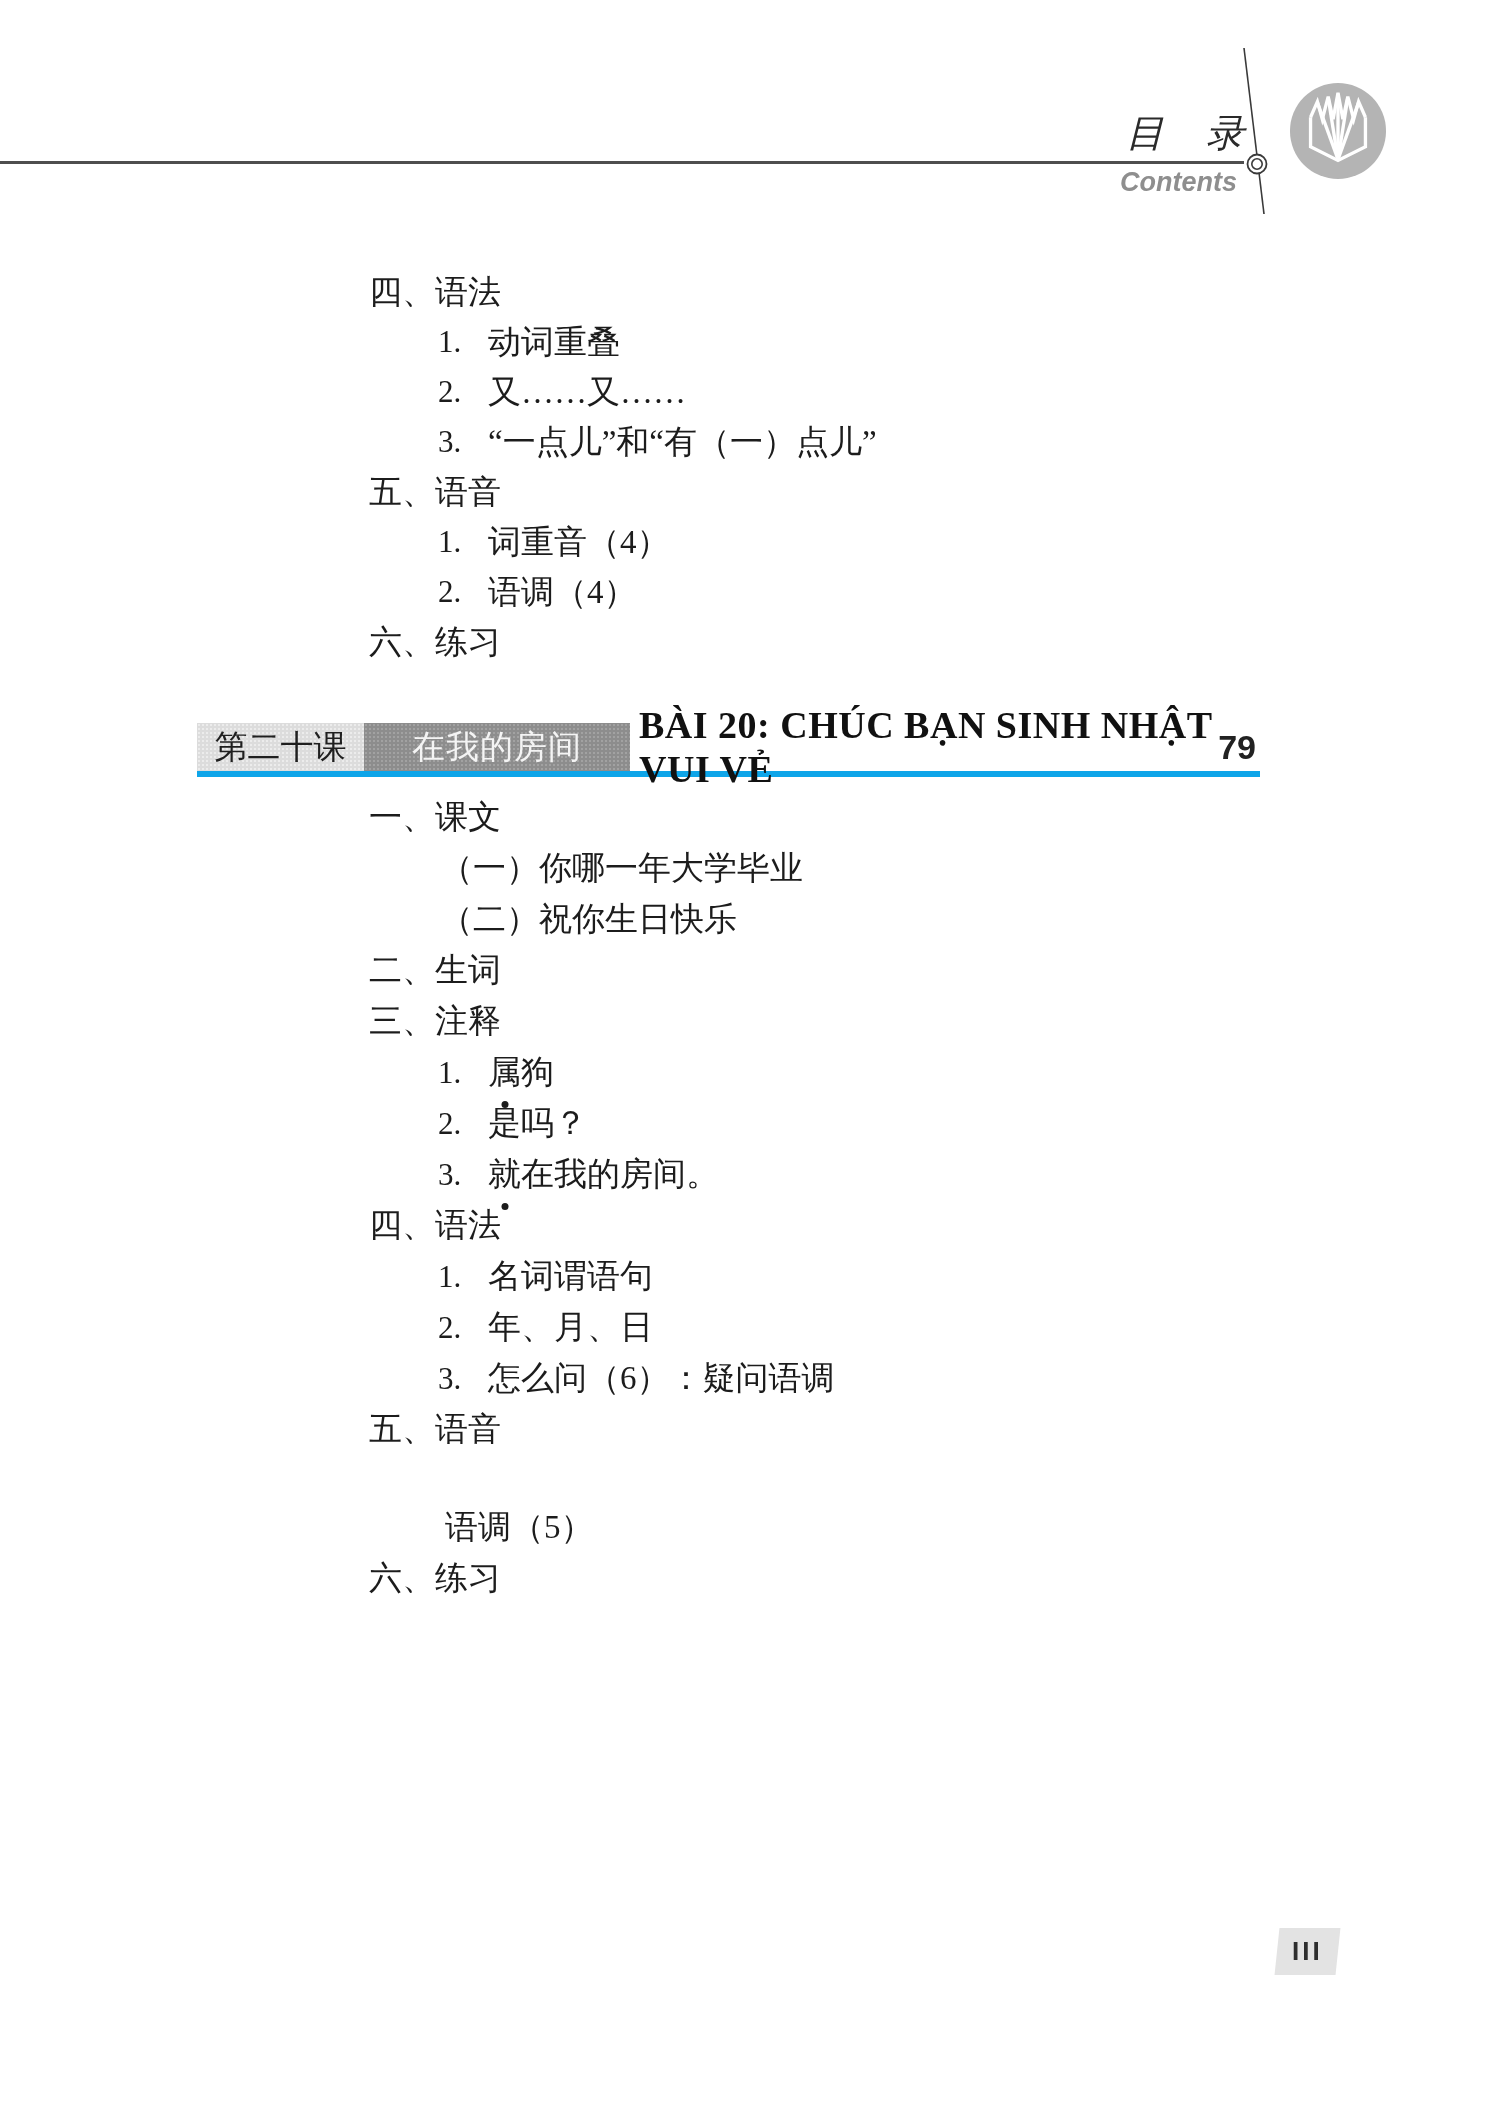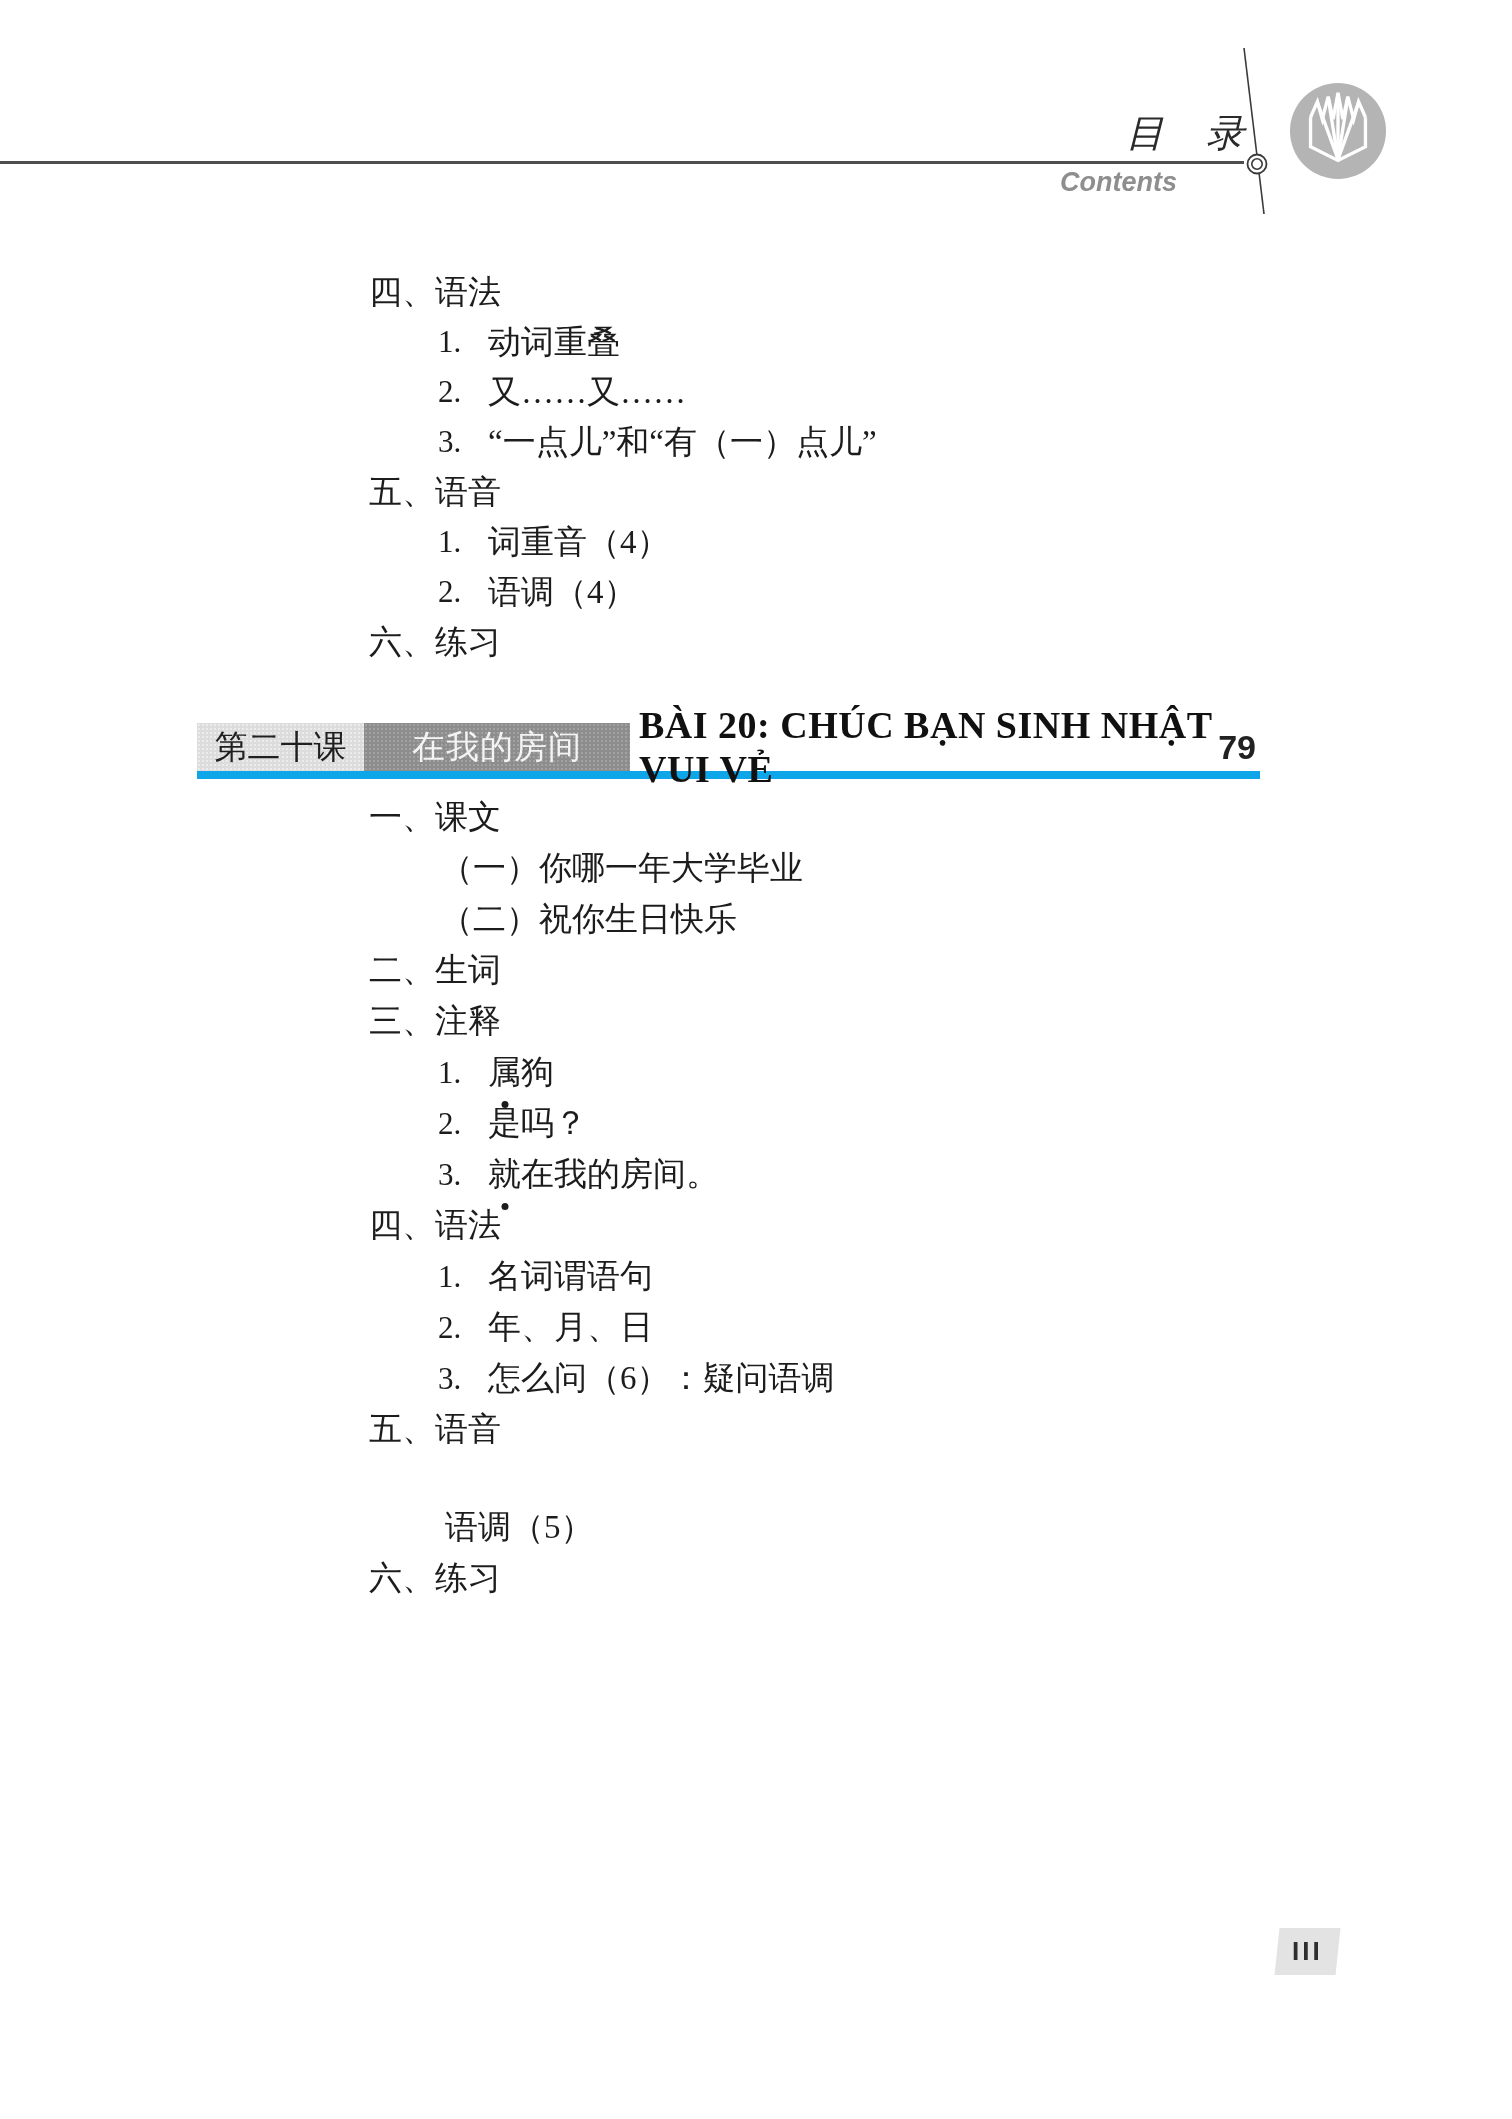--- a/index.html
+++ b/index.html
@@ -7,21 +7,21 @@
     width:1512px;height:2119px;background:#ffffff;position:relative;
     font-family:"Liberation Serif", serif;color:#1c1c1c;overflow:hidden;
   }
   
   .top-rule{position:absolute;left:0;top:161px;width:1244px;height:3px;background:#4e4e4e;}
   .hdr-cn{
     position:absolute;left:1126px;top:108px;width:112px;
     font-style:italic;font-size:38px;color:#2a2a2a;white-space:nowrap;letter-spacing:2px;
   }
   .hdr-en{
-    position:absolute;left:1060px;top:167px;
+    position:absolute;left:1120px;top:167px;
     font-family:"Liberation Sans", sans-serif;font-style:italic;font-weight:bold;
     font-size:27px;color:#8e8e8e;letter-spacing:0px;
   }
   .hdr-deco{position:absolute;left:1230px;top:42px;width:50px;height:185px;}
   .logo{position:absolute;left:1289px;top:82px;width:98px;height:98px;}
   
   .toc{position:absolute;left:8px;width:1512px;}
   #toc-a{top:267px;}
   #toc-a .line{height:50px;}
   #toc-b{top:792px;}
@@ -34,21 +34,21 @@
   .sub .num{display:inline-block;width:50px;font-size:31px;}
   .txt{position:relative;}
   .emph{position:relative;display:inline-block;}
   .emph::after{
     content:"";position:absolute;left:50%;transform:translateX(-50%);
     bottom:-13px;width:7px;height:7px;border-radius:50%;background:#1c1c1c;
   }
   
   .lesson-bar{
     position:absolute;left:197px;top:723px;width:1063px;height:48px;
-    border-bottom:8px solid #0ea5e9;display:flex;align-items:stretch;
+    border-bottom:6px solid #0ea5e9;display:flex;align-items:stretch;
   }
   .box-no{
     width:167px;background:#dcdcdc;
     background-image:radial-gradient(circle, rgba(255,255,255,.45) 1px, transparent 1.2px);
     background-size:4px 4px;
     display:flex;align-items:center;justify-content:center;
     font-size:33px;color:#1f1f1f;
   }
   .box-title{
     width:266px;background:#8d8d8d;

